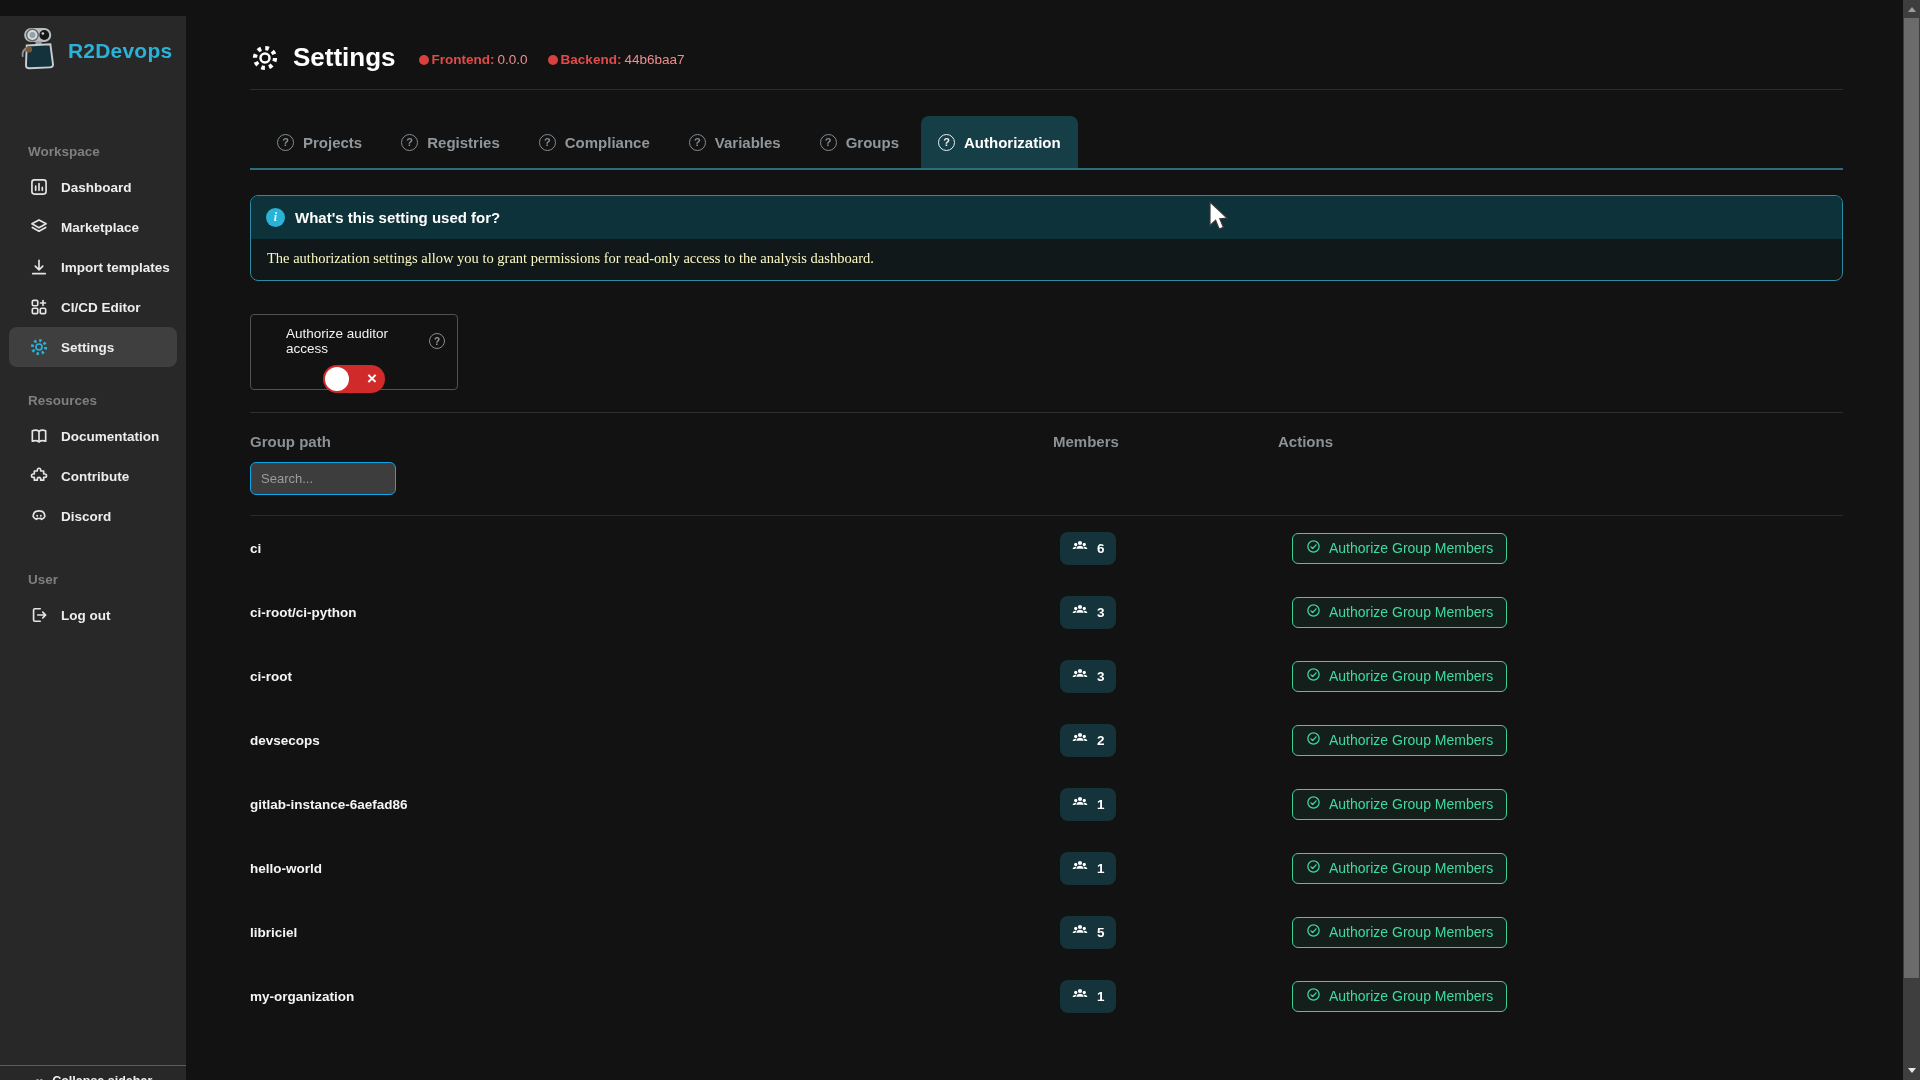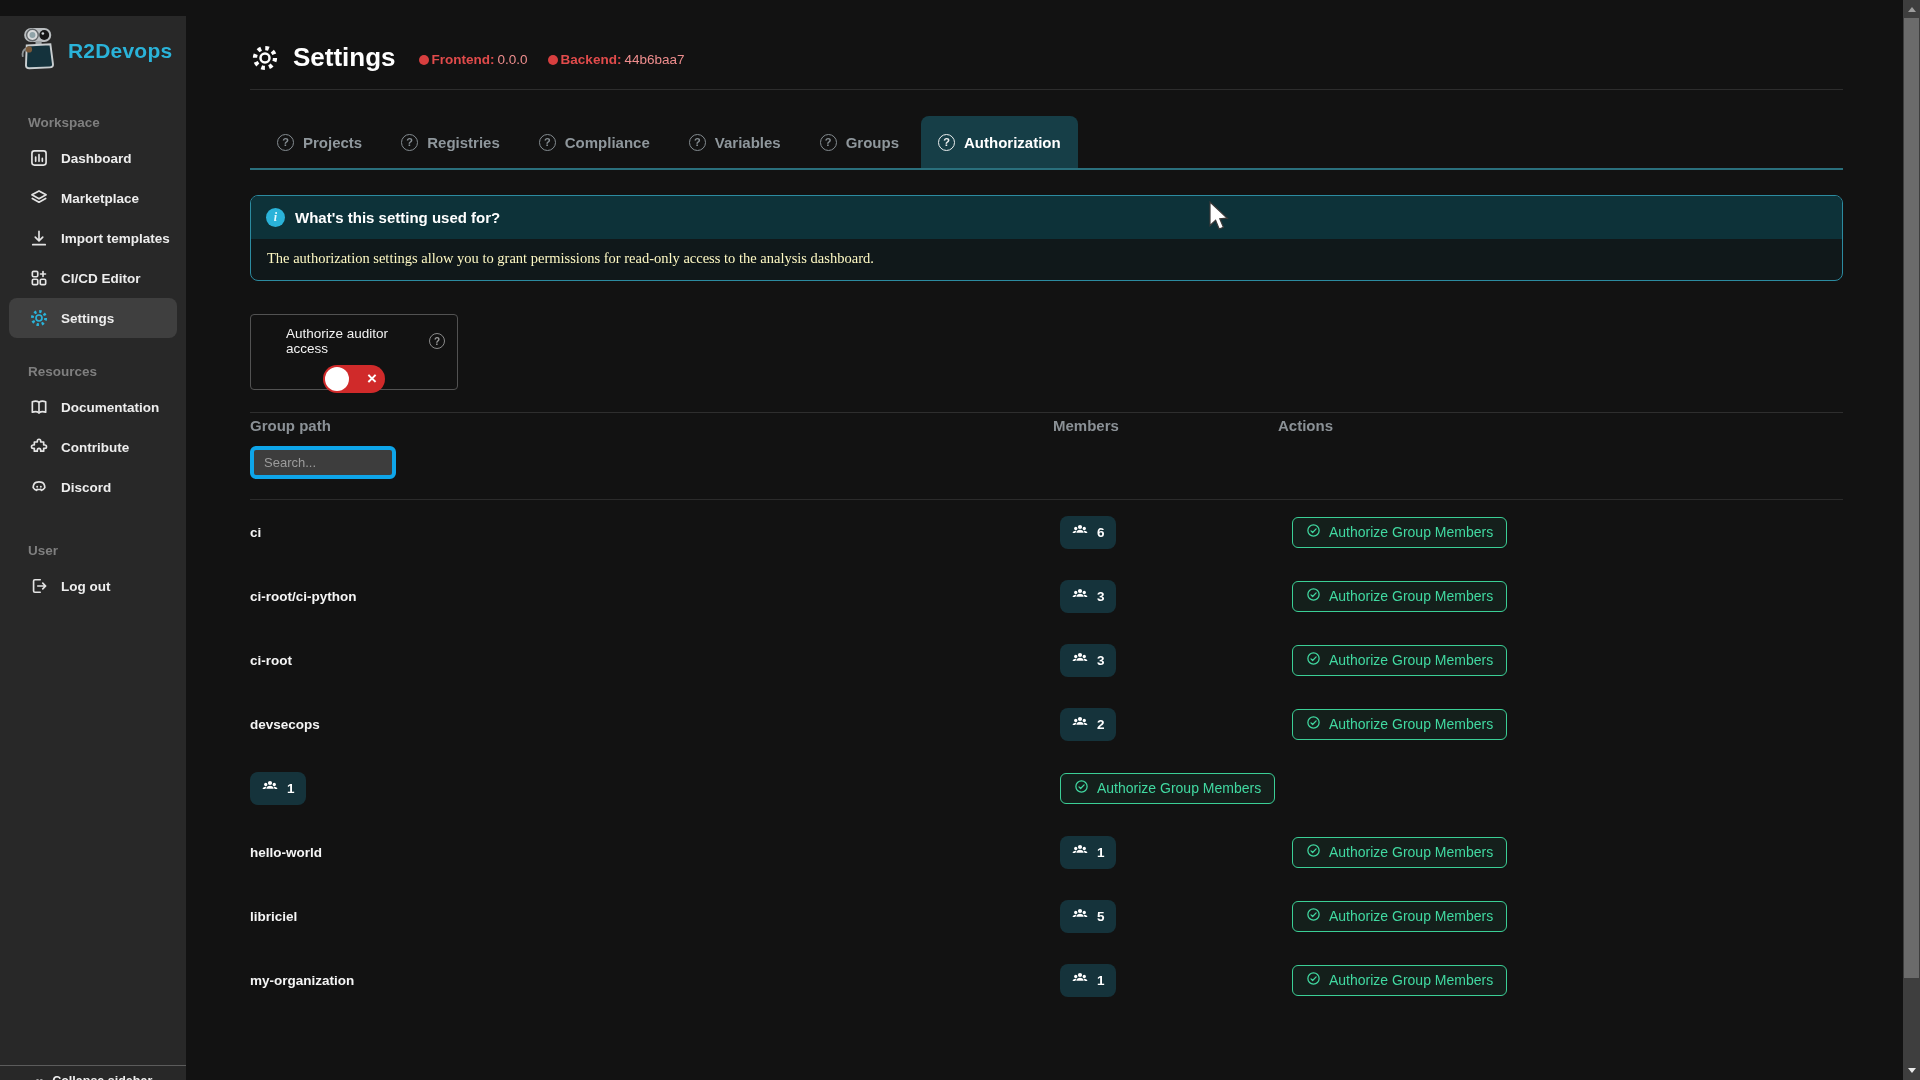--- a/index.html
+++ b/index.html
@@ -11,21 +11,21 @@
   }
   :root {
     --accent:#2ab3d9; --red:#d02a2a; --vred:#e14b4b; --green:#3bcf96;
   }
 
   
   .sidebar { position:absolute; left:0; top:16px; width:186px; height:1080px; background:#282828; z-index:3; }
   .logo-row { display:flex; align-items:center; gap:8px; padding:10px 6px 0 18px; height:60px; cursor:pointer; }
   .brand-text { color:var(--accent); font-size:21px; font-weight:bold; letter-spacing:.2px; }
   .side-title { color:#7f7f7f; font-weight:bold; font-size:13.5px; padding-left:28px; margin:26px 0 8px; }
-  .side-section:nth-child(1) .side-title { margin-top:39px; }
+  .side-section:nth-child(1) .side-title { margin-top:68px; }
   .side-section:nth-child(3) .side-title { margin-top:36px; }
   .side-item { display:flex; align-items:center; gap:12px; height:40px; margin:0 9px; padding-left:20px;
                border-radius:8px; color:#ededed; font-size:13.5px; font-weight:bold; cursor:pointer;text-align:center; }
   .side-item.active { background:#3f3f3f; }
   .side-icon { width:20px; height:20px; display:flex; align-items:center; justify-content:center; color:#e4e4e4; }
   .side-icon svg { width:20px; height:20px; }
   .side-icon[data-name="settings-icon"] { color:var(--accent); }
   .collapse-row { position:absolute; bottom:0; left:0; width:100%; height:31px; border-top:1px solid #5c5c5c;
                   display:flex; align-items:center; justify-content:center; gap:9px;
                   font-size:12.5px; font-weight:bold; color:#f0f0f0; cursor:pointer; }
@@ -70,23 +70,23 @@
   .qmark { width:16px; height:16px; border:1.4px solid #8a8a8a; color:#9a9a9a; border-radius:50%;
            display:inline-flex; align-items:center; justify-content:center; font-size:10px; font-weight:bold; flex:none; }
   .switch { margin:9px auto 0; width:62px; height:28px; border-radius:14px; background:var(--red); position:relative; cursor:pointer; }
   .knob { position:absolute; left:2px; top:2px; width:24px; height:24px; border-radius:50%; background:#fff; }
   .x-glyph { position:absolute; right:8px; top:50%; transform:translateY(-52%); color:#fff; font-size:17px; font-weight:bold; line-height:1; }
 
   .groups-heading { margin-top:30px; font-size:17px; font-weight:bold; color:#fff; }
   .hr1 { border-top:1px solid #2e2e2e; margin-top:22px; }
   .hr2 { border-top:1px solid #2b2b2b; margin-top:20px; }
 
-  .table-head { display:grid; grid-template-columns:803px 225px 1fr; margin-top:4px; align-items:start; }
+  .table-head { display:grid; grid-template-columns:803px 225px 1fr; margin-top:20px; align-items:start; }
   .col-title { color:#8b9196; font-weight:bold; font-size:15px; }
-  .search { margin-top:12px; width:146px; height:33px; background:#3d3d3d; border:4px solid #0ea5e9;
+  .search { margin-top:12px; width:146px; height:33px; background:#3d3d3d; border:1px solid #0ea5e9;
             border-radius:6px; color:#ddd; padding:0 10px; font-size:13px; outline:none; font-family:inherit; }
   .search::placeholder { color:#9c9c9c; }
 
   .grow { display:grid; grid-template-columns:803px 225px 1fr; align-items:center; height:64px;gap:7px; }
   .gname { font-size:13.5px; font-weight:bold; color:#f5f5f5; }
   .badge { display:inline-flex; align-items:center; gap:8px; background:#15333b; border-radius:8px;
            height:33px; padding:0 11px; width:fit-content; }
   .badge svg { width:18px; height:18px; color:#fff; }
   .count { font-size:13.5px; font-weight:bold; color:#fff; }
   .auth-btn { display:inline-flex; align-items:center; gap:8px; height:31px; padding:0 13px;
@@ -377,20 +377,21 @@
           </span></span>
       <span><button class="auth-btn" data-name="authorize-group-members-button">
         <span data-name="check-circle-icon"><svg viewBox="0 0 24 24" fill="none" stroke="currentColor" stroke-width="2" stroke-linecap="round" stroke-linejoin="round">
                 <circle cx="12" cy="12" r="9"></circle>
                 <path d="M8 12.6l2.6 2.6L16.2 9.4"></path>
               </svg></span>
         <span class="blabel">Authorize Group Members</span>
           </button></span>
     </div>
       <div class="grow" data-name="group-row">
+      <span class="gname" data-name="group-path">gitlab-instance-6aefad86</span>
       <span><span class="badge" data-name="members-count-badge">
         <span data-name="people-icon"><svg viewBox="0 0 24 24" fill="currentColor">
                 <circle cx="6.3" cy="10" r="2.2"></circle>
                 <circle cx="17.7" cy="10" r="2.2"></circle>
                 <circle cx="12" cy="8" r="2.8"></circle>
                 <path d="M12 11.6c-2.5 0-4.5 1.7-5 4h10c-.5-2.3-2.5-4-5-4z"></path>
                 <path d="M6.3 13.1c-2 0-3.7 1.1-4.3 2.9h3.7c.3-1 .9-1.9 1.7-2.6-.3-.2-.7-.3-1.1-.3z"></path>
                 <path d="M17.7 13.1c2 0 3.7 1.1 4.3 2.9h-3.7c-.3-1-.9-1.9-1.7-2.6.3-.2.7-.3 1.1-.3z"></path>
               </svg></span>
         <span class="count" data-name="members-count">1</span>

